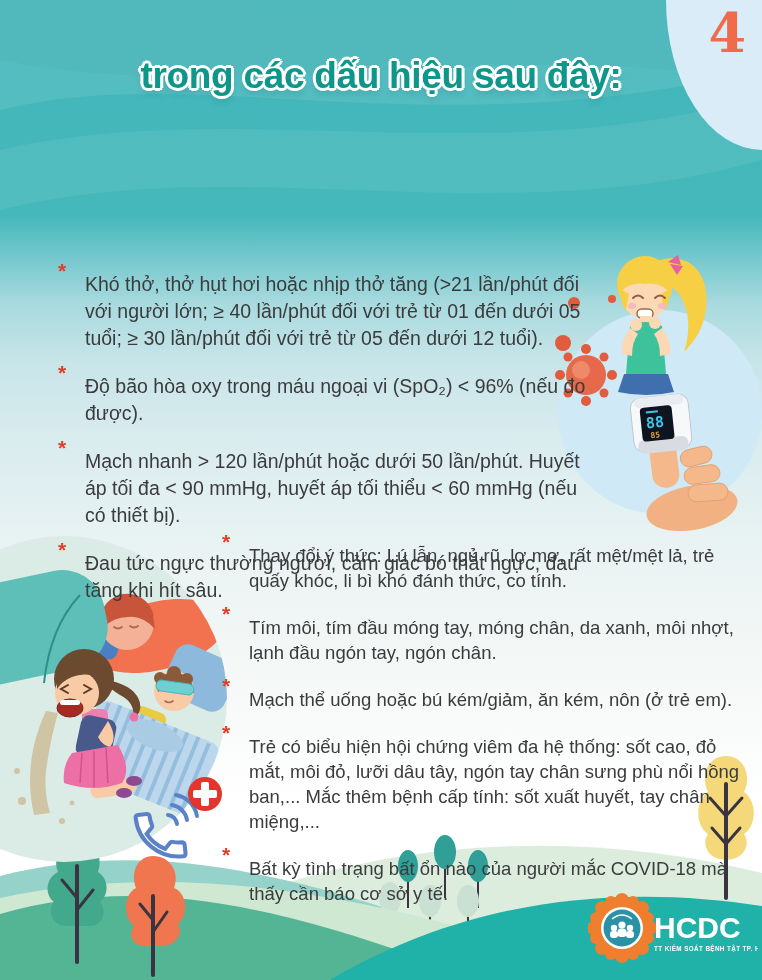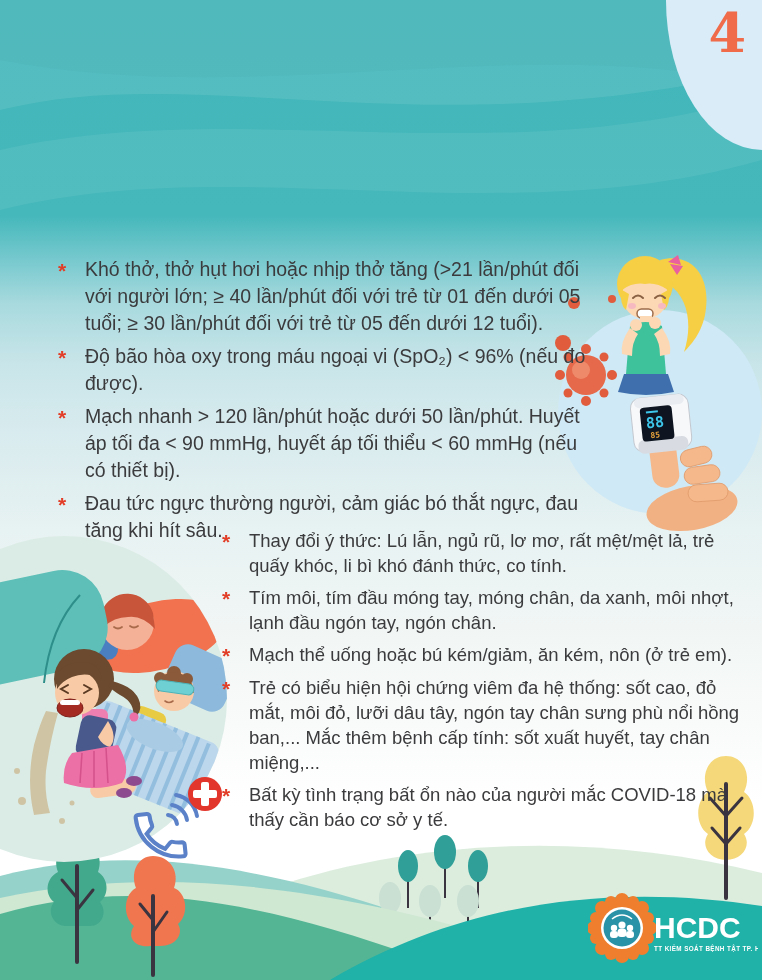--- a/index.html
+++ b/index.html
@@ -40,21 +40,21 @@
   }
   .seg.teal{color:#0f968a}
   .seg.orange{color:#f2704c}
 
   
   .bullets{position:absolute; z-index:4; display:flex; flex-direction:column;}
   .bullets-primary{left:58px; top:256px; width:544px; gap:6px; font-size:19.5px; line-height:27px;}
   .bullets-secondary{left:222px; top:528px; width:524px; gap:7px; font-size:18.5px; line-height:25px;}
   .bullet{display:flex; align-items:flex-start;}
   .mk{flex:0 0 27px; color:#e23e27; font-weight:700; font-size:21px; padding-top:1px;}
-  .tx{color:#3b3b3d;}
+  .tx{color:#3b3b3d;margin-top:15px;}
 
   .ill{position:absolute; pointer-events:none;}
   .ill-right{left:540px; top:246px; z-index:3;}
   .ill-left{left:-78px; top:531px; z-index:2;}
   .phone{left:126px; top:773px; z-index:3;}
   .landscape{left:0; top:748px; z-index:1;}
   .logo{left:588px; top:892px; z-index:4;}
   .oxi-num{font-family:"DejaVu Sans Mono", monospace; font-weight:700;}
   .logo-name{font-family:"Liberation Sans", sans-serif; font-weight:700;}
 </style>
@@ -66,20 +66,23 @@
   <svg class="waves" width="762" height="270" viewBox="0 0 762 270">
     <path d="M0,60 C260,110 520,30 762,85 L762,0 L0,0 Z" fill="rgba(30,110,120,0.05)"></path>
     <path d="M0,110 C200,60 420,150 762,70 L762,0 L0,0 Z" fill="rgba(255,255,255,0.09)"></path>
     <path d="M0,210 C240,150 500,235 762,160 L762,95 C500,175 240,95 0,150 Z" fill="rgba(255,255,255,0.07)"></path>
   </svg>
 
   <div class="badge"></div>
   <div class="badge-num">4</div>
 
   <div class="title">
+    <div>
+      <span class="seg teal">trong các dấu hiệu sau đây:</span>
+    </div>
   </div>
 
   <div class="bullets bullets-primary">
     <div class="bullet">
       <span class="mk">*</span>
       <span class="tx">Khó thở, thở hụt hơi hoặc nhịp thở tăng (&gt;21 lần/phút đối với người lớn; ≥ 40 lần/phút đối với trẻ từ 01 đến dưới 05 tuổi; ≥ 30 lần/phút đối với trẻ từ 05 đến dưới 12 tuổi).</span>
     </div>
     <div class="bullet">
       <span class="mk">*</span>
       <span class="tx">Độ bão hòa oxy trong máu ngoại vi (SpO₂) &lt; 96% (nếu đo được).</span>

